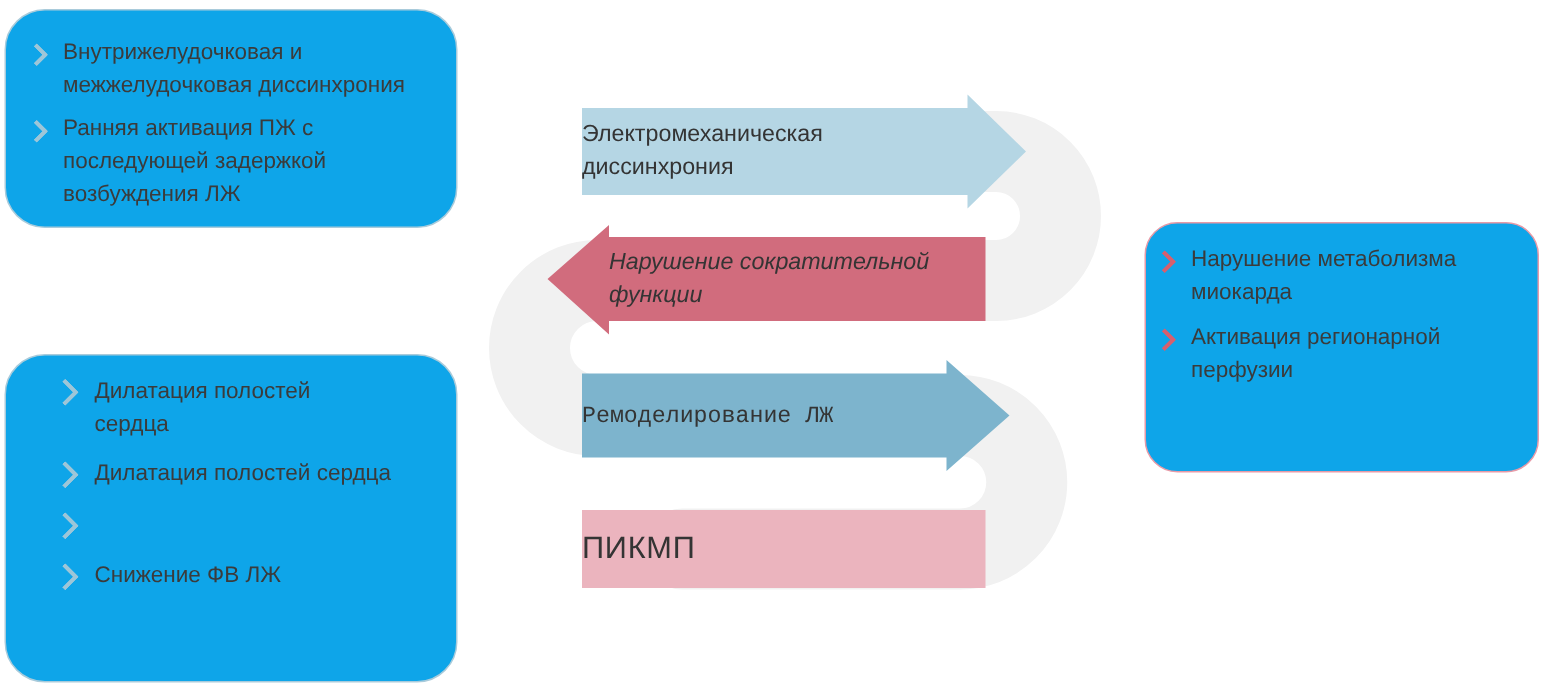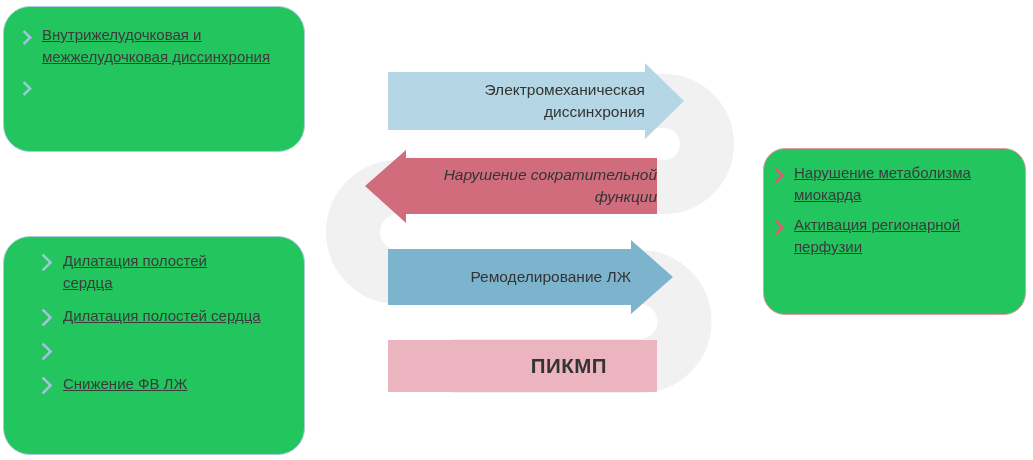--- a/index.html
+++ b/index.html
@@ -3,21 +3,21 @@
 <meta charset="utf-8">
 <style>
   html,body { margin:0; padding:0; background:#ffffff; }
   #canvas {
     position:relative; width:1033px; height:460px; background:#ffffff;
     font-family:"Liberation Sans", sans-serif; color:#3b3b3b; overflow:hidden;
   }
   #bg-svg { position:absolute; left:0; top:0; }
 
   
-  .side-box { position:absolute; box-sizing:border-box; background:#22c55e;text-decoration:underline; }
+  .side-box { position:absolute; box-sizing:border-box; background:#0ea5e9; }
   .box-blue   { border:1.6px solid #a9cbdb; border-radius:27px; }
   .box-pink   { border:1.6px solid #e79aa7; border-radius:22px; }
   #box-top-left    { left:3px;   top:6px;   width:302px; height:146px; padding:17px 8px 0 15px; }
   #box-bottom-left { left:3px;   top:236px; width:302px; height:219px; padding:13px 6px 0 33px; }
   #box-right       { left:763px; top:148px; width:263px; height:167px; padding:13px 4px 16px 7px; }
 
   .bullet-item { display:flex; align-items:flex-start; margin-bottom:7px; }
   #box-bottom-left .bullet-item { margin-bottom:11px; }
   #box-right .bullet-item { margin-bottom:8px; }
   .chev-wrap { flex:0 0 23px; padding-top:5px; }
@@ -26,27 +26,27 @@
     display:inline-block; width:8px; height:8px;
     border-top:3.4px solid #9dc6d8; border-right:3.4px solid #9dc6d8;
     transform:rotate(45deg); border-radius:1px;
   }
   #box-bottom-left .chev { width:10px; height:10px; border-top-width:3.8px; border-right-width:3.8px; }
   .pink-chev .chev { border-color:#d5606f; }
   .bullet-text { font-size:15px; line-height:22px; white-space:pre-line; }
 
   
   .flow-label {
-    position:absolute; text-align:right; white-space:pre-line;
+    position:absolute; text-align:left; white-space:pre-line;
     font-size:15.5px; line-height:22px; color:#343434;
   }
   #flow-label-0 { left:388px; top:79px;  width:257px; }
   #flow-label-1 { left:406px; top:164px; width:251px;font-style:italic; }
-  #flow-label-2 { left:388px; top:266px; width:243px; }
-  #flow-label-3 { left:388px; top:353px; width:219px; font-size:20.5px; line-height:26px; letter-spacing:0.5px;font-weight:bold; }
+  #flow-label-2 { left:388px; top:266px; width:243px;font-family:Liberation Mono, monospace; }
+  #flow-label-3 { left:388px; top:353px; width:219px; font-size:20.5px; line-height:26px; letter-spacing:0.5px; }
 </style>
 </head>
 <body>
 
 <div id="canvas">
 
   <svg id="bg-svg" width="1033" height="460" viewBox="0 0 1033 460">
     <path d="M 470 101 H 664 A 43 43 0 0 1 664 187 H 398 A 45 45 0 0 0 398 277 H 640 A 44.5 44.5 0 0 1 640 366 H 455" fill="none" stroke-width="54" stroke-linecap="round" stroke="#f1f1f1"></path>
 
     <polygon points="388,72 645,72 645,63 684,101 645,139 645,130 388,130" fill="#b5d6e4"></polygon>
@@ -66,20 +66,23 @@
   <div class="flow-label" id="flow-label-3">ПИКМП</div>
 
   <div class="side-box box-blue" id="box-top-left">
     <div class="bullet-item">
       <span class="chev-wrap"><span class="chev"></span></span>
       <span class="bullet-text">Внутрижелудочковая и
 межжелудочковая диссинхрония</span>
     </div>
     <div class="bullet-item">
       <span class="chev-wrap"><span class="chev"></span></span>
+      <span class="bullet-text">Ранняя активация ПЖ с
+последующей задержкой
+возбуждения ЛЖ</span>
     </div>
   </div>
 
   <div class="side-box box-blue" id="box-bottom-left">
     <div class="bullet-item">
       <span class="chev-wrap"><span class="chev"></span></span>
       <span class="bullet-text">Дилатация полостей
 сердца</span>
     </div>
     <div class="bullet-item">

